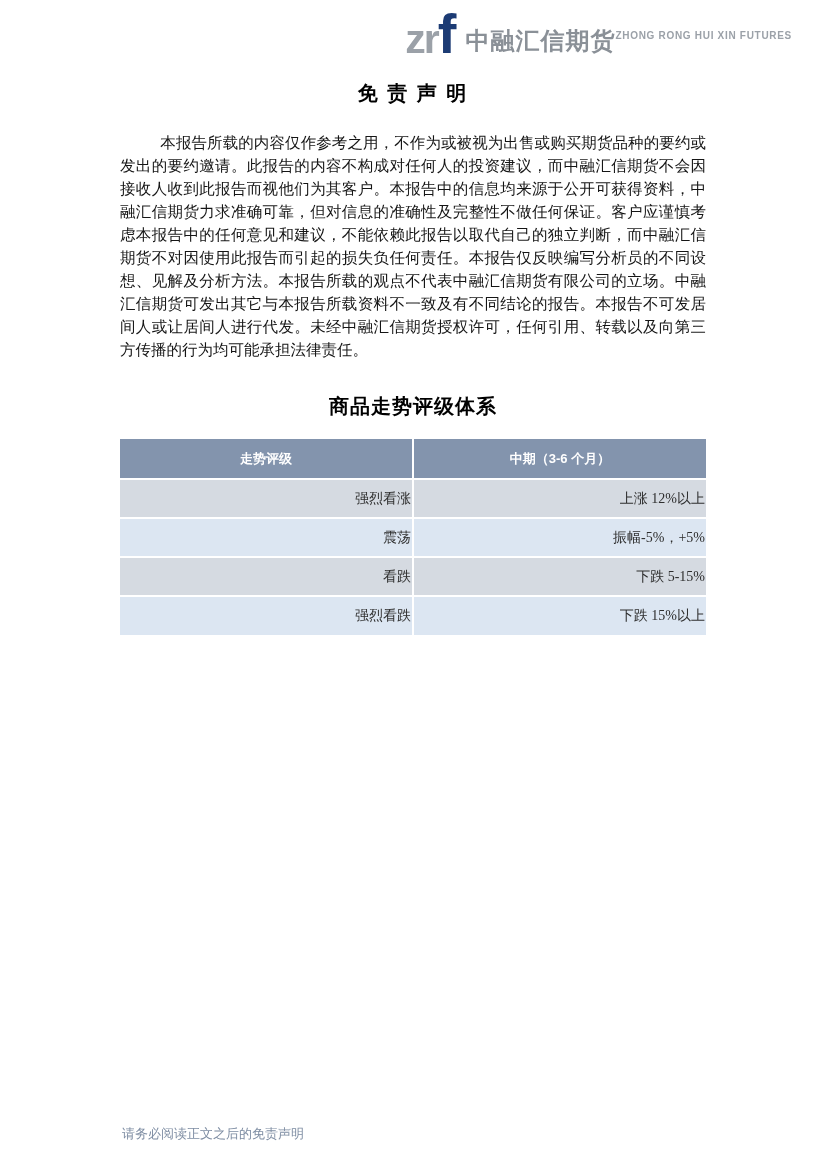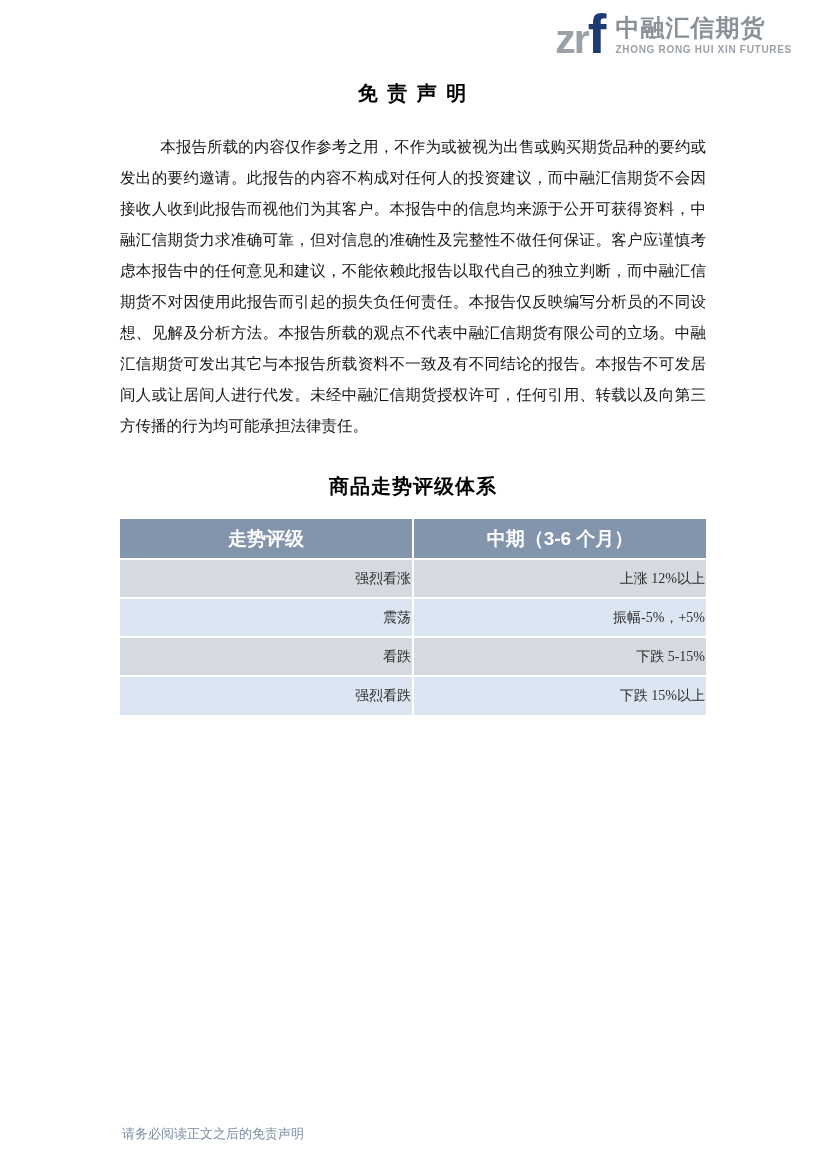--- a/index.html
+++ b/index.html
@@ -26,51 +26,51 @@
     display:flex;align-items:flex-end;
   }
   .logo-mark{
     display:flex;align-items:flex-end;line-height:0.78;
     font-family:"Liberation Sans","DejaVu Sans",sans-serif;
     font-weight:bold;
   }
   .logo-zr{font-size:41px;color:var(--logo-gray);letter-spacing:-2px;}
   .logo-f{font-size:56px;color:var(--logo-navy);margin-left:0px;}
   .logo-names{
-    display:flex;flex-direction:column;margin-left:9px;padding-bottom:1px;
+    display:flex;flex-direction:row;margin-left:9px;padding-bottom:1px;
     font-family:"Liberation Sans","DejaVu Sans",sans-serif;
   }
   .logo-cn{font-size:24px;font-weight:bold;color:var(--logo-name-gray);letter-spacing:1px;line-height:1.1;}
   .logo-en{font-size:10px;font-weight:bold;color:var(--logo-gray);letter-spacing:0.7px;margin-top:2px;}
 
   .content{padding:80px 120px 0 120px;}
   .page-title{
     text-align:center;
     font-family:"Liberation Sans","DejaVu Sans",sans-serif;
     font-size:20px;font-weight:bold;color:#000;
     margin:0 0 24px 0;letter-spacing:2px;
   }
   .disclaimer-text{
-    font-size:15.5px;line-height:31px;
+    font-size:15.5px;line-height:23px;
     text-align:justify;text-indent:2.6em;
     margin:0;color:#151515;
   }
   .section-title{
     text-align:center;
     font-family:"Liberation Sans","DejaVu Sans",sans-serif;
     font-size:20px;font-weight:bold;color:#000;
     margin:32px 0 19px 0;letter-spacing:1px;
   }
   table.rating{
     width:100%;border-collapse:collapse;table-layout:fixed;
   }
   table.rating th{
     background:var(--header-bg);color:#ffffff;
     font-family:"Liberation Sans","DejaVu Sans",sans-serif;
-    font-size:19px;font-weight:bold;
+    font-size:13px;font-weight:bold;
     height:40px;text-align:center;
     border:2px solid #ffffff;
   }
   table.rating td{
     height:39px;text-align:right;
     font-size:14px;color:#2e2e2e;
     border:2px solid #ffffff;
   }
   table.rating tbody tr:nth-child(odd) td{background:var(--row-gray);}
   table.rating tbody tr:nth-child(even) td{background:var(--row-blue);}

